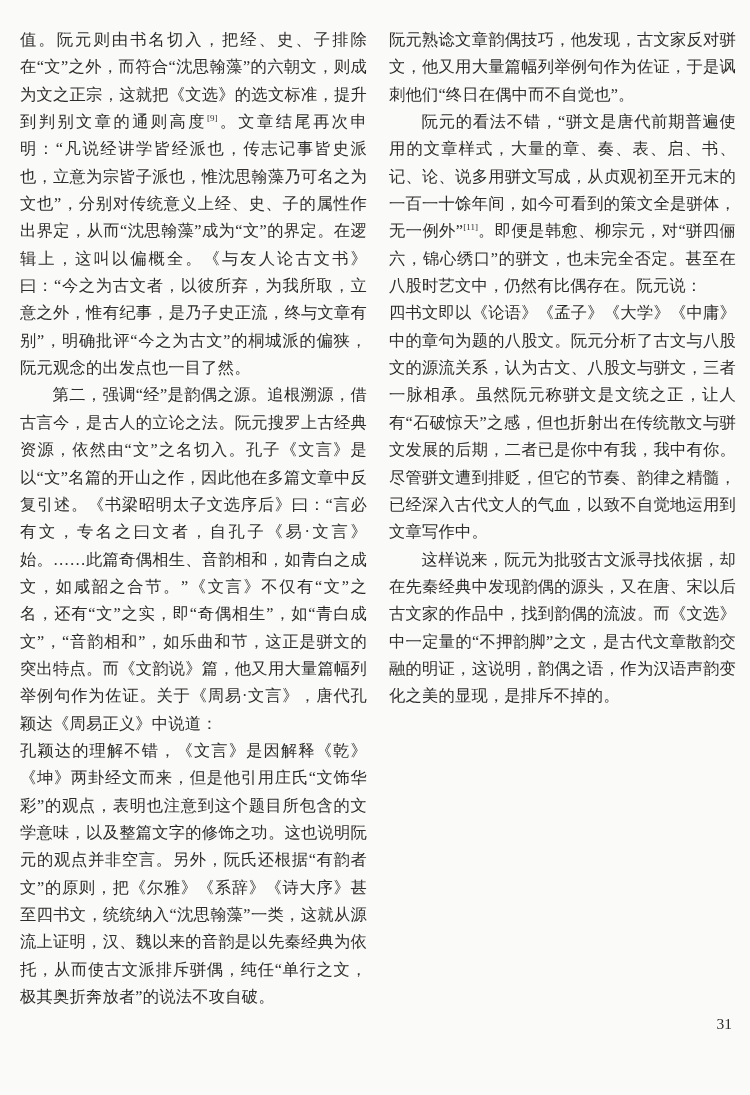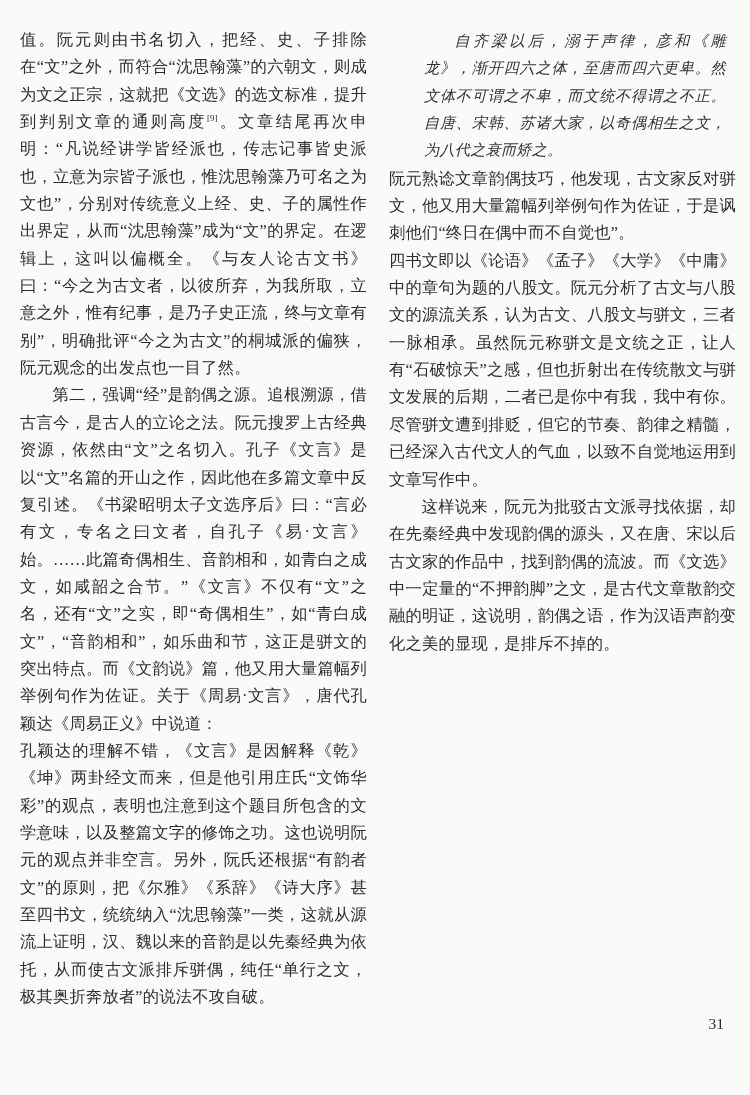--- a/index.html
+++ b/index.html
@@ -40,42 +40,42 @@
     color: #34332f;
   }
   sup {
     font-size: 9px;
     line-height: 0;
     vertical-align: super;
     letter-spacing: 0;
   }
   .page-number {
     position: absolute;
-    right: 26px;
+    right: 18px;
     bottom: 16px;
     font-size: 15.5px;
     color: #2e2d2b;
   }
 </style>
 </head>
 <body>
 
 <div class="page">
   <div class="columns">
 
     <div class="col">
       <p class="para rich">值。阮元则由书名切入，把经、史、子排除在“文”之外，而符合“沈思翰藻”的六朝文，则成为文之正宗，这就把《文选》的选文标准，提升到判别文章的通则高度<sup>[9]</sup>。文章结尾再次申明：“凡说经讲学皆经派也，传志记事皆史派也，立意为宗皆子派也，惟沈思翰藻乃可名之为文也”，分别对传统意义上经、史、子的属性作出界定，从而“沈思翰藻”成为“文”的界定。在逻辑上，这叫以偏概全。《与友人论古文书》曰：“今之为古文者，以彼所弃，为我所取，立意之外，惟有纪事，是乃子史正流，终与文章有别”，明确批评“今之为古文”的桐城派的偏狭，阮元观念的出发点也一目了然。</p>
       <p class="para indent rich">第二，强调“经”是韵偶之源。追根溯源，借古言今，是古人的立论之法。阮元搜罗上古经典资源，依然由“文”之名切入。孔子《文言》是以“文”名篇的开山之作，因此他在多篇文章中反复引述。《书梁昭明太子文选序后》曰：“言必有文，专名之曰文者，自孔子《易·文言》始。……此篇奇偶相生、音韵相和，如青白之成文，如咸韶之合节。”《文言》不仅有“文”之名，还有“文”之实，即“奇偶相生”，如“青白成文”，“音韵相和”，如乐曲和节，这正是骈文的突出特点。而《文韵说》篇，他又用大量篇幅列举例句作为佐证。关于《周易·文言》，唐代孔颖达《周易正义》中说道：</p>
       <p class="para rich">孔颖达的理解不错，《文言》是因解释《乾》《坤》两卦经文而来，但是他引用庄氏“文饰华彩”的观点，表明也注意到这个题目所包含的文学意味，以及整篇文字的修饰之功。这也说明阮元的观点并非空言。另外，阮氏还根据“有韵者文”的原则，把《尔雅》《系辞》《诗大序》甚至四书文，统统纳入“沈思翰藻”一类，这就从源流上证明，汉、魏以来的音韵是以先秦经典为依托，从而使古文派排斥骈偶，纯任“单行之文，极其奥折奔放者”的说法不攻自破。</p>
 
     </div>
 
     <div class="col">
-      <p class="bquote rich">自齐梁以后，溺于声律，彦和《雕龙》，渐开四六之体，至唐而四六更卑。然文体不可谓之不卑，而文统不得谓之不正。自唐、宋韩、苏诸大家，以奇偶相生之文，为八代之衰而矫之。</p>
       <p class="para rich">阮元熟谂文章韵偶技巧，他发现，古文家反对骈文，他又用大量篇幅列举例句作为佐证，于是讽刺他们“终日在偶中而不自觉也”。</p>
+      <p class="para indent rich">阮元的看法不错，“骈文是唐代前期普遍使用的文章样式，大量的章、奏、表、启、书、记、论、说多用骈文写成，从贞观初至开元末的一百一十馀年间，如今可看到的策文全是骈体，无一例外”<sup>[11]</sup>。即便是韩愈、柳宗元，对“骈四俪六，锦心绣口”的骈文，也未完全否定。甚至在八股时艺文中，仍然有比偶存在。阮元说：</p>
       <p class="para rich">四书文即以《论语》《孟子》《大学》《中庸》中的章句为题的八股文。阮元分析了古文与八股文的源流关系，认为古文、八股文与骈文，三者一脉相承。虽然阮元称骈文是文统之正，让人有“石破惊天”之感，但也折射出在传统散文与骈文发展的后期，二者已是你中有我，我中有你。尽管骈文遭到排贬，但它的节奏、韵律之精髓，已经深入古代文人的气血，以致不自觉地运用到文章写作中。</p>
       <p class="para indent rich">这样说来，阮元为批驳古文派寻找依据，却在先秦经典中发现韵偶的源头，又在唐、宋以后古文家的作品中，找到韵偶的流波。而《文选》中一定量的“不押韵脚”之文，是古代文章散韵交融的明证，这说明，韵偶之语，作为汉语声韵变化之美的显现，是排斥不掉的。</p>
 
     </div>
 
   </div>
 
   <div class="page-number">31</div>
 </div>
 

